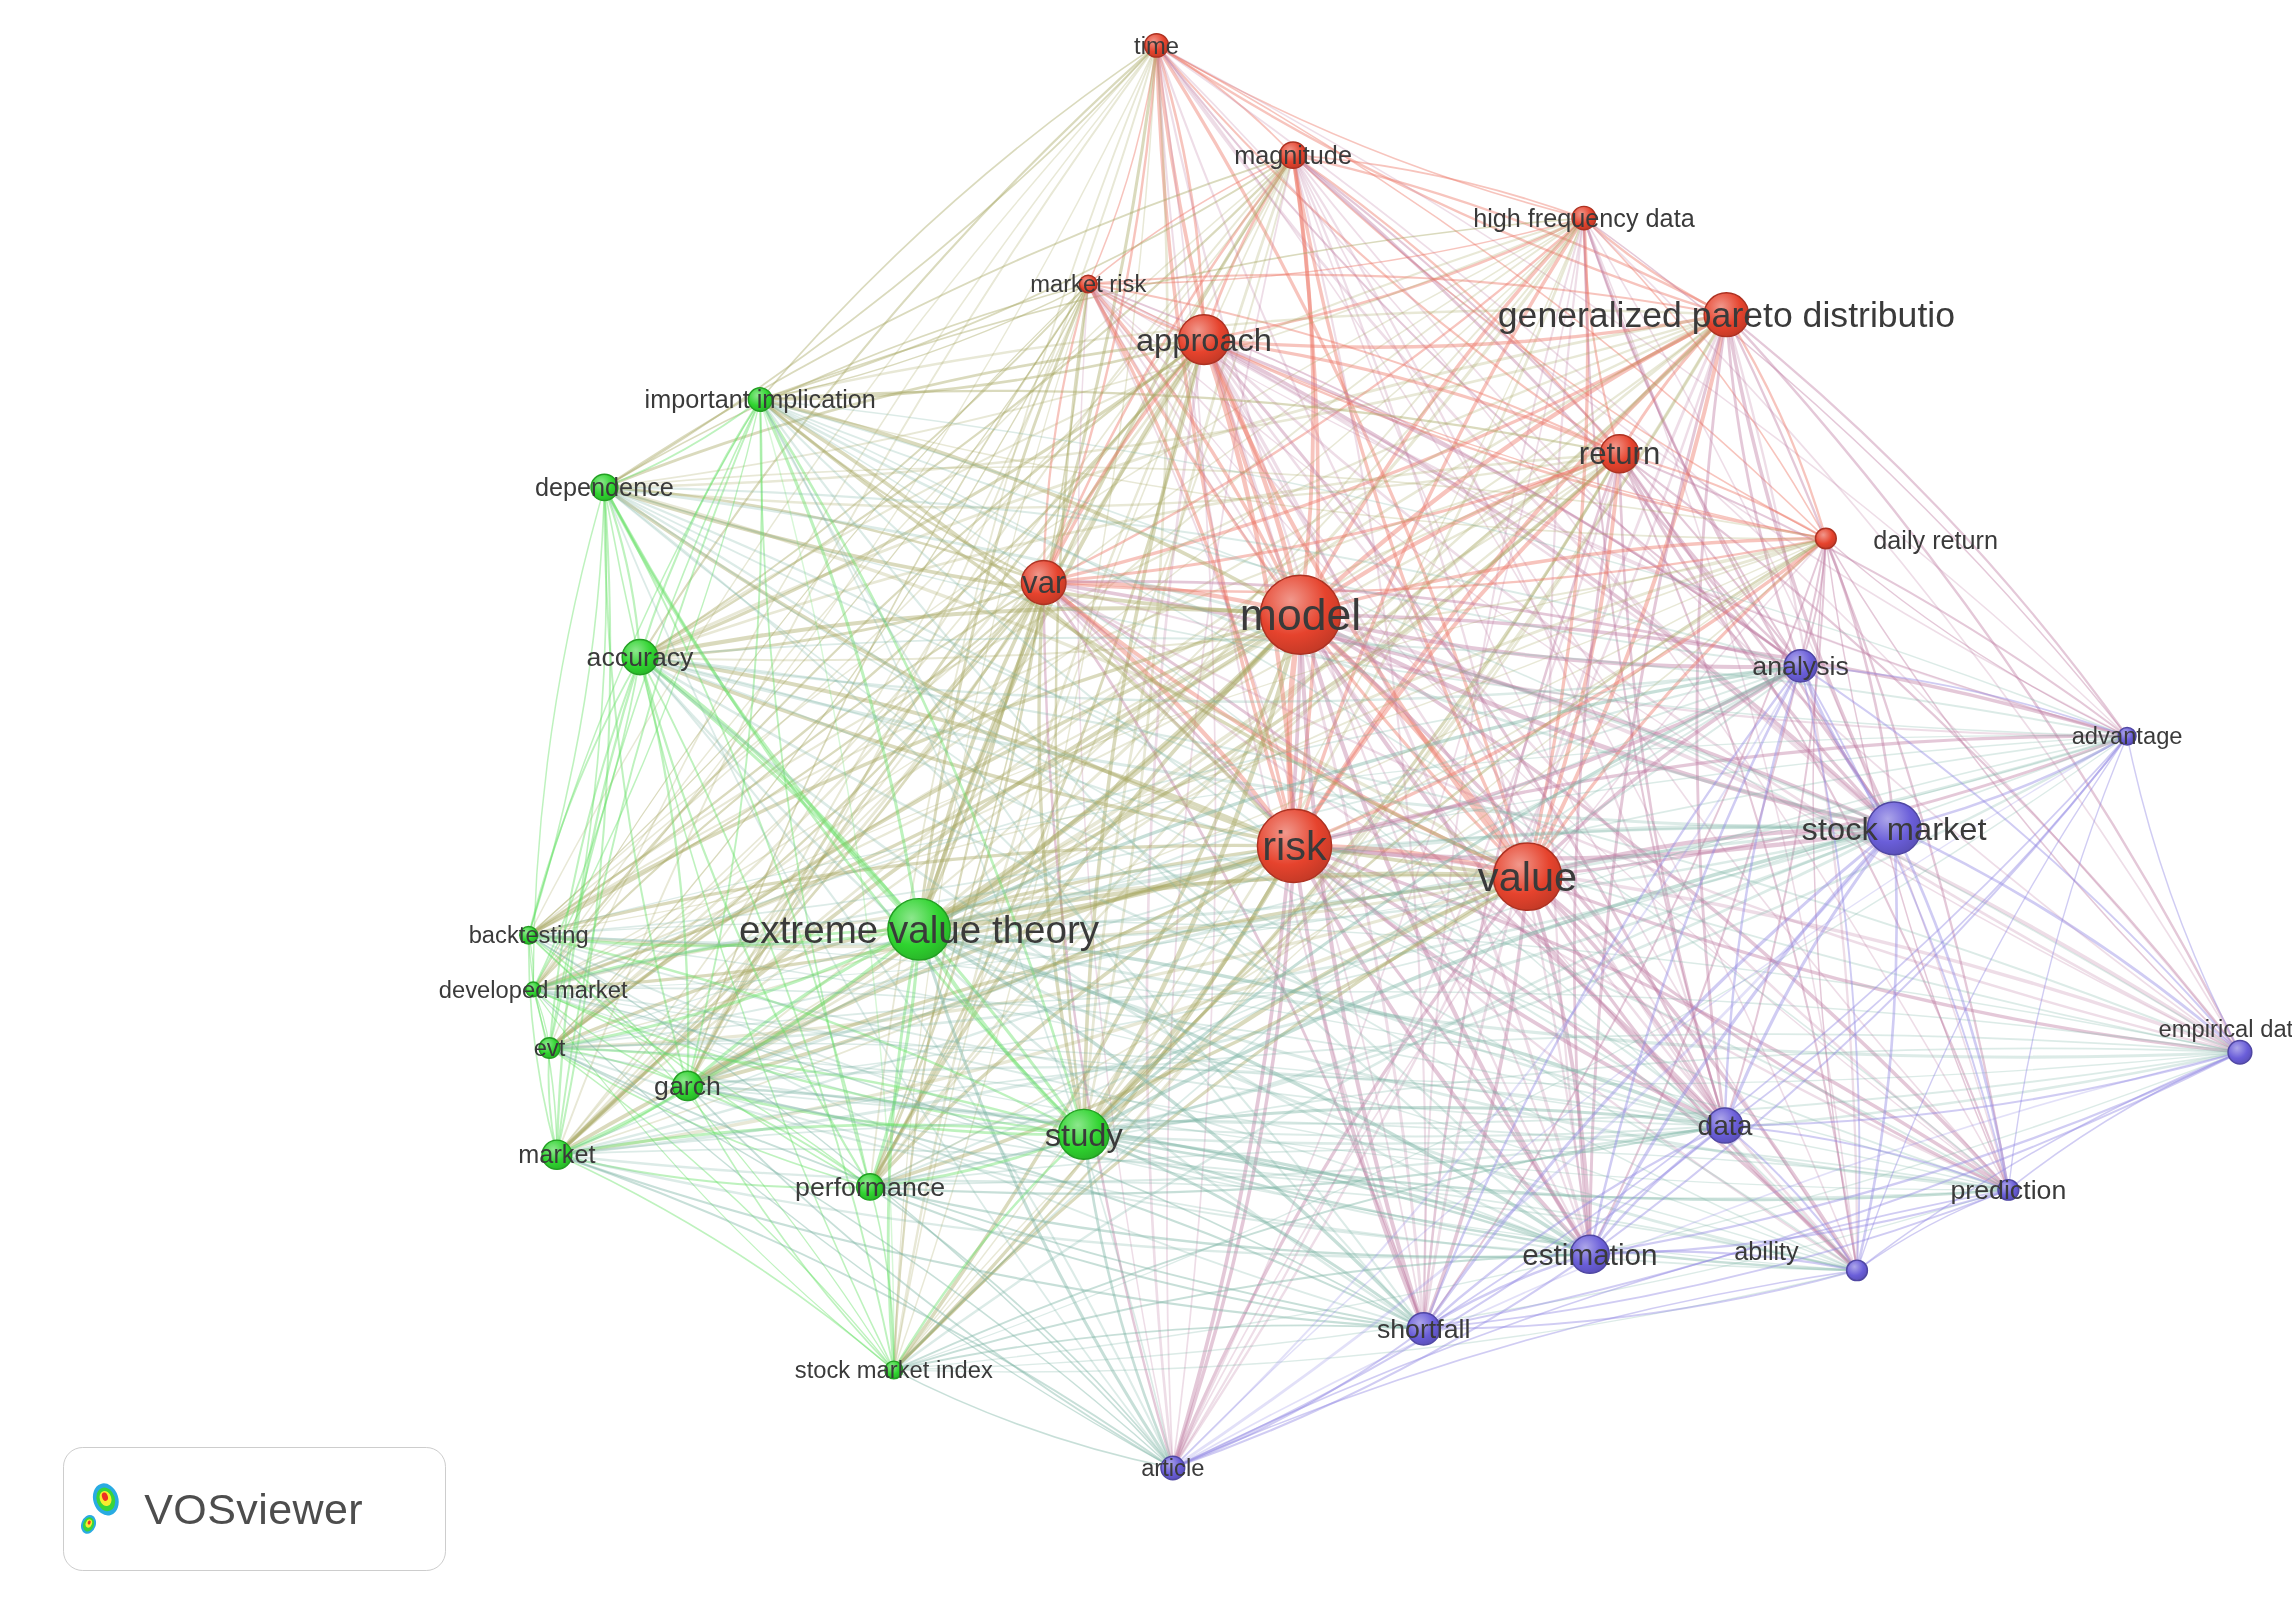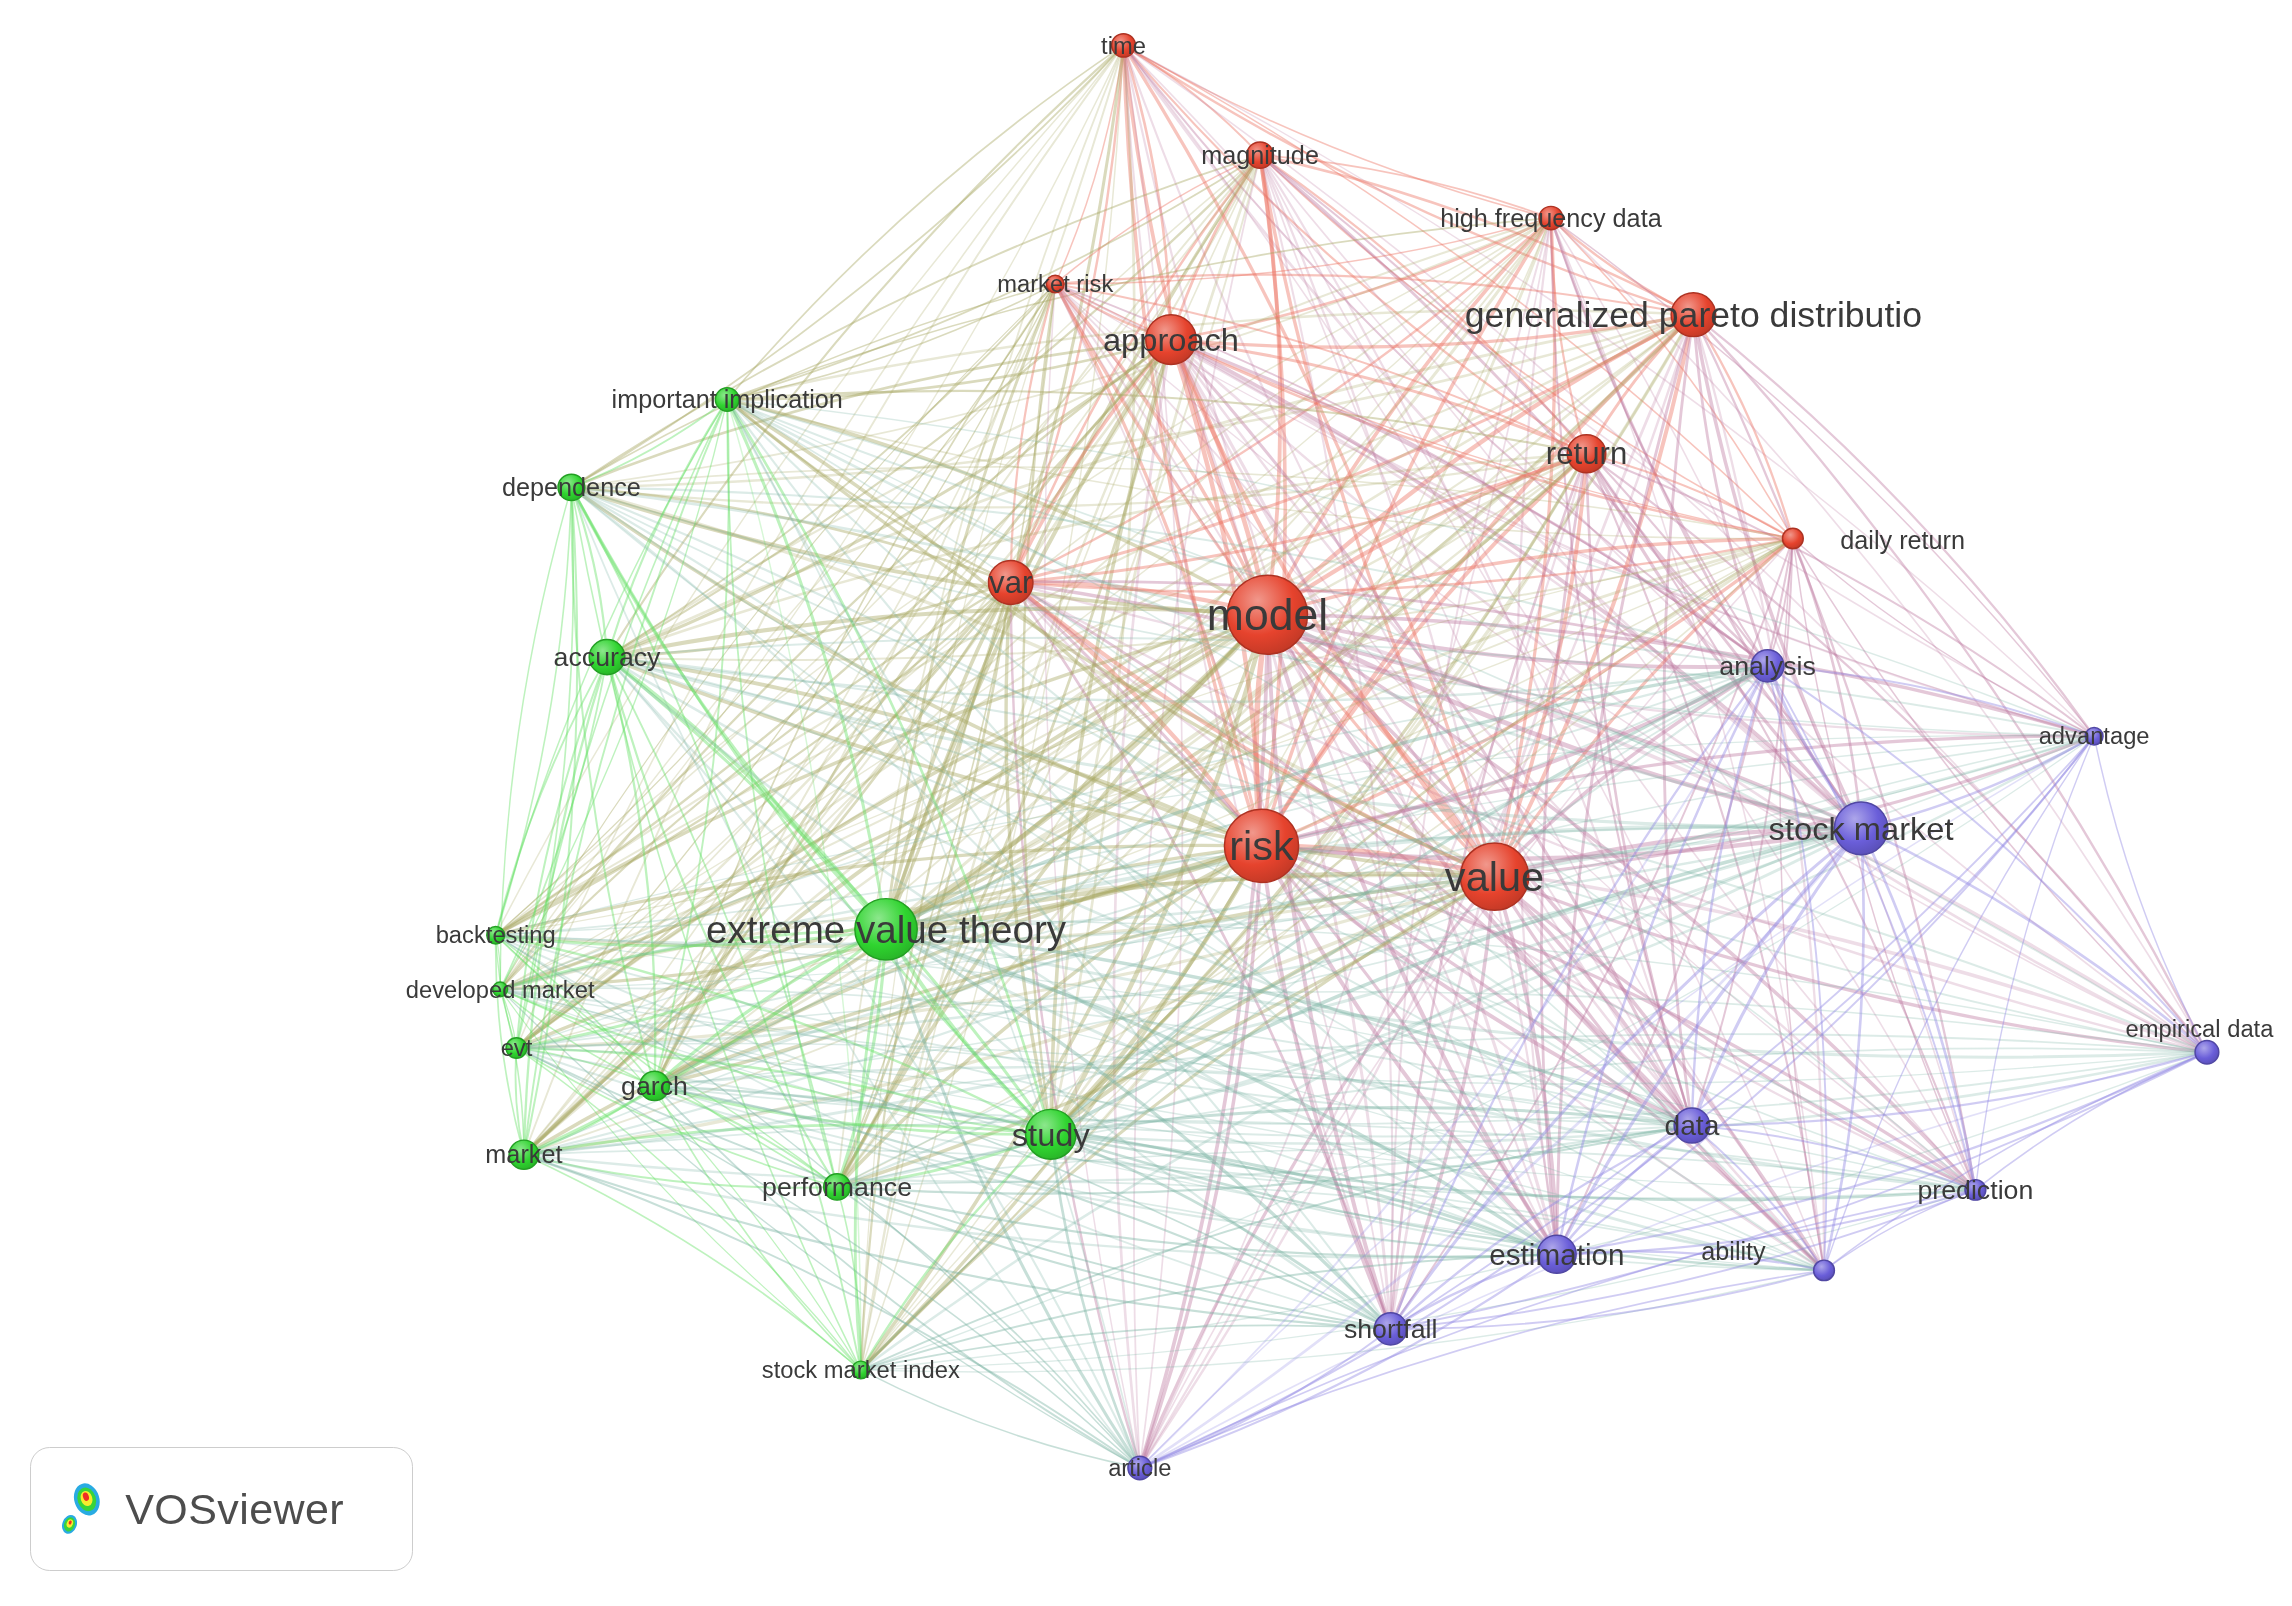--- a/index.html
+++ b/index.html
@@ -3,42 +3,42 @@
 <meta charset="utf-8">
 <style>
   html, body { margin: 0; padding: 0; }
   body {
     width: 2293px; height: 1607px;
     background: #ffffff;
     position: relative;
     overflow: hidden;
     font-family: "Liberation Sans", "DejaVu Sans", sans-serif;
   }
-  .stage { position: absolute; inset: 0; }
+  .stage { position: absolute; inset: 0; margin-left: 33px; }
   #network-svg {
     position: absolute; left: 0; top: 0;
     width: 2293px; height: 1607px;
     display: block;
   }
   #network-svg text {
     font-family: "Liberation Sans", "DejaVu Sans", sans-serif;
     cursor: default;
   }
   .logo-box {
     position: absolute;
     left: 29.6px; top: 1447px;
     width: 383px; height: 124px;
     background: #ffffff;
     border: 1.8px solid #cdcdcd;
     border-radius: 19.7px;
     box-sizing: border-box;
     display: flex;
     align-items: center;
     gap: 19.7px;
-    padding-left: 27px;
+    padding-left: 13px;
   }
   .logo-text {
     font-size: 43px;
     color: #4d4d4d;
     letter-spacing: 0.4px;
   }
 </style>
 </head>
 <body>
 

